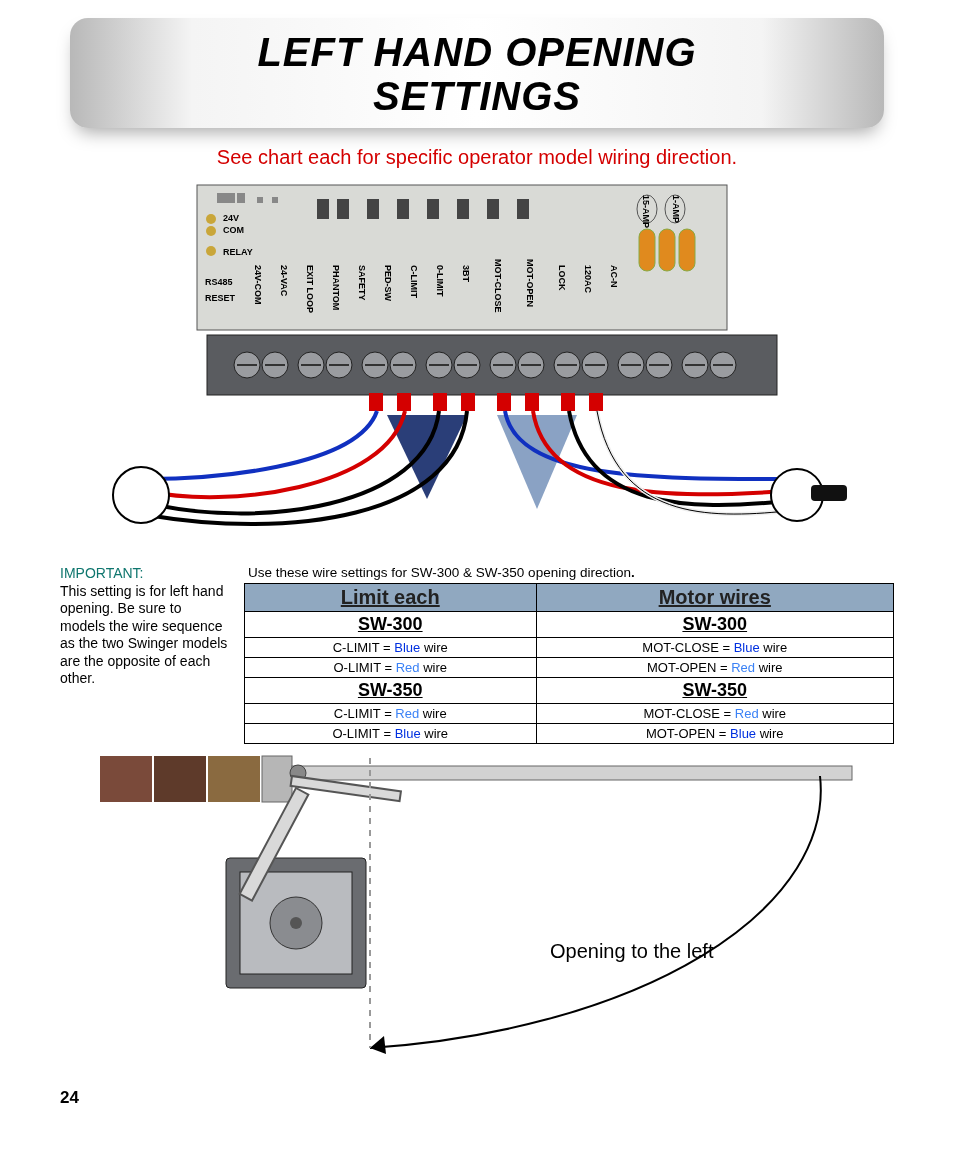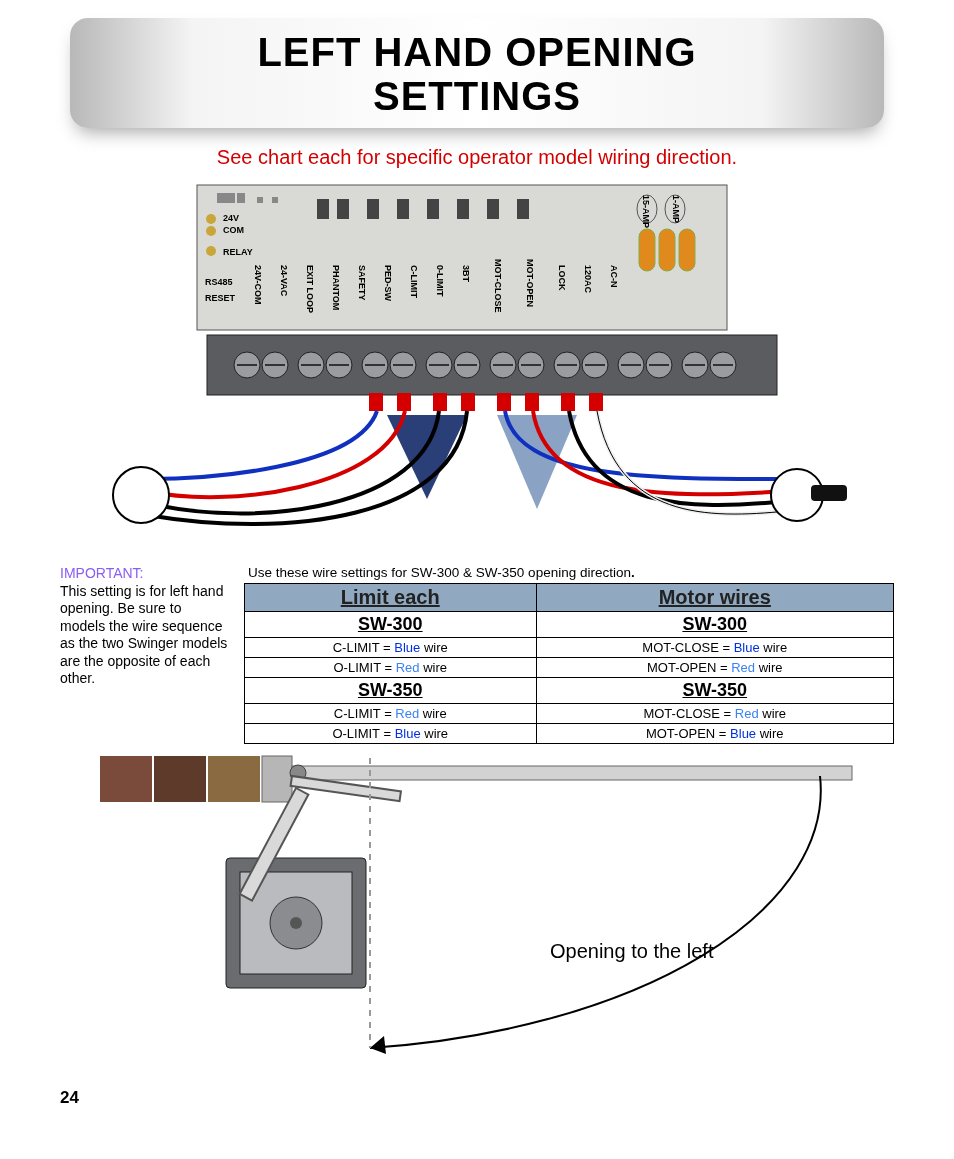--- a/index.html
+++ b/index.html
@@ -20,20 +20,21 @@
     text-align: center;
     box-shadow: 0 10px 18px -6px rgba(0,0,0,0.35);
     margin: 0 10px;
   }
   .title-bar h1 {
     margin: 0;
     font-size: 40px;
     letter-spacing: 1px;
     font-weight: 800;
     line-height: 1.1;
+    font-style: italic;
   }
   .subtitle {
     color: #d40000;
     text-align: center;
     font-size: 20px;
     margin: 18px 0 10px 0;
   }
   .diagram {
     display:block;
     margin: 0 auto;
@@ -41,21 +42,21 @@
   .below-diagram {
     display: flex;
     margin-top: 6px;
   }
   .important-col {
     width: 170px;
     padding-right: 14px;
     font-size: 14px;
     line-height: 1.25;
   }
-  .important-col .imp-label { color:#8b5cf6; }
+  .important-col .imp-label { color:#0f766e; }
   .table-col { flex:1; }
   .table-caption {
     font-size: 13.5px;
     margin: 0 0 3px 4px;
   }
   table.wires {
     border-collapse: collapse;
     width: 100%;
     font-size: 13px;
   }

